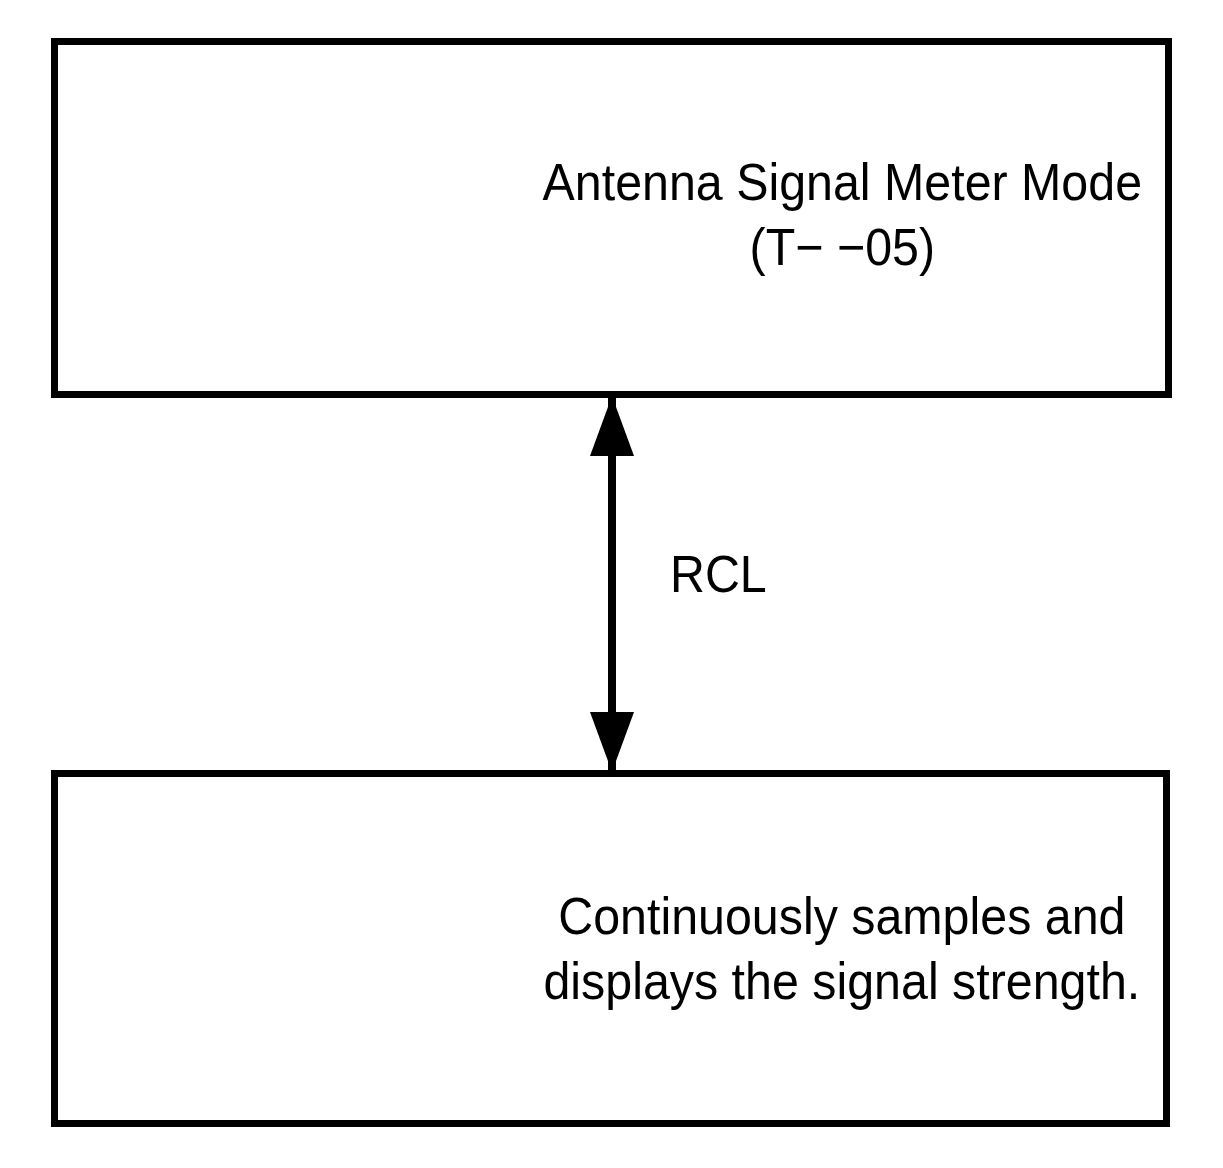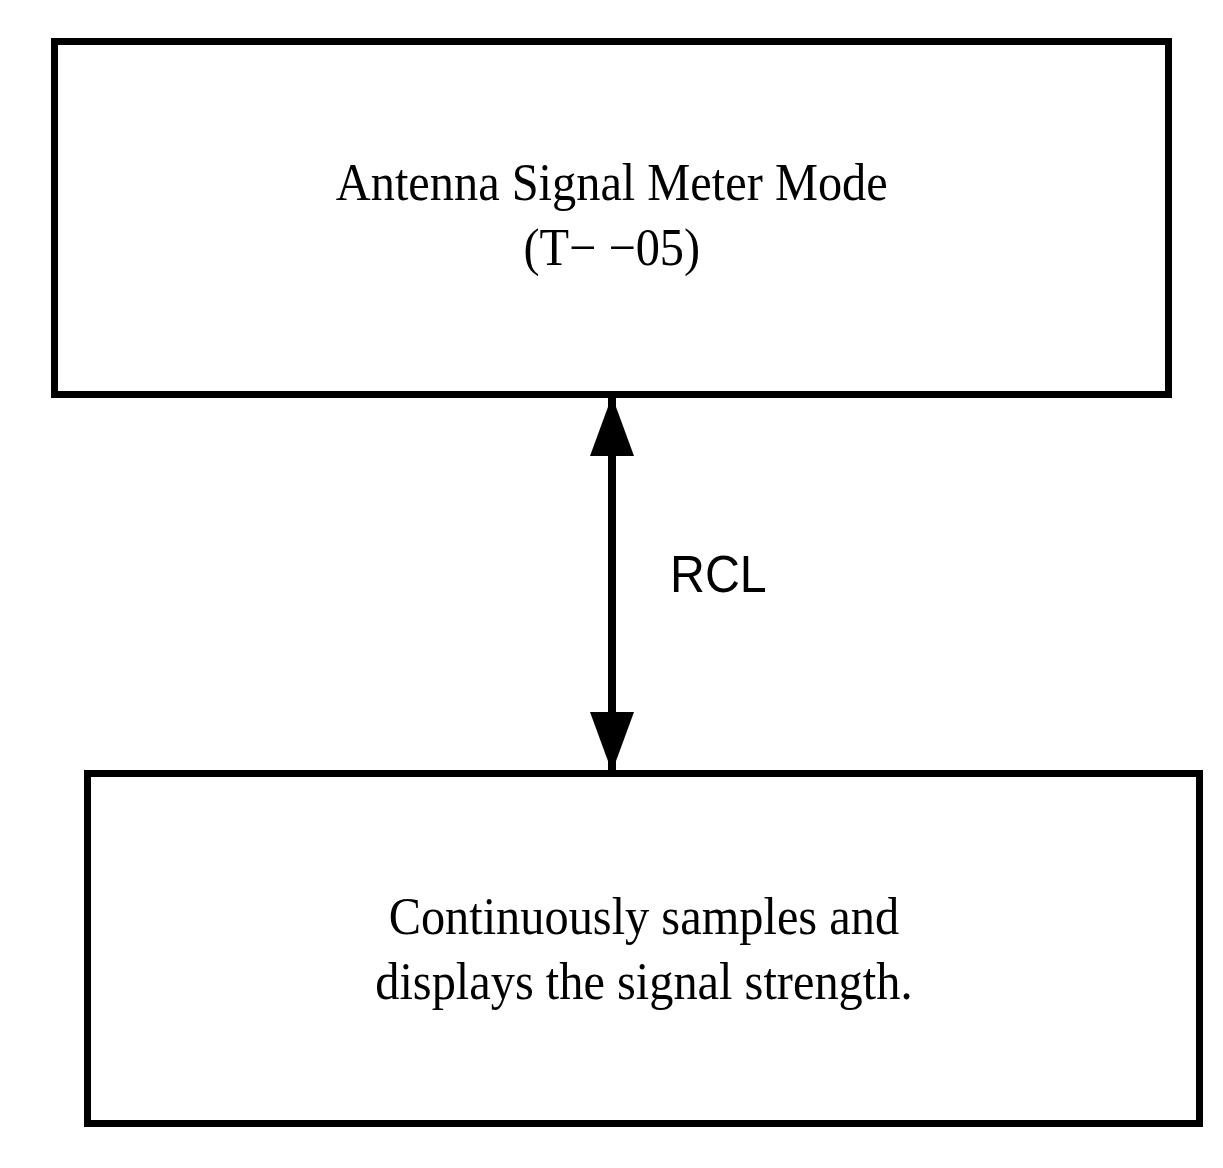--- a/index.html
+++ b/index.html
@@ -22,38 +22,36 @@
   }
 
   
   .node-box {
     position: absolute;
     box-sizing: border-box;
     background: #ffffff;
     border: 7px solid #000000;
     display: flex;
     flex-direction: column;
-    align-items: center;
+    align-items: flex-end;
     justify-content: center;
-    font-family: Liberation Serif, serif;
   }
 
   #box-top {
     left: 51px;
     top: 38px;
     width: 1121px;
     height: 360px;
   }
 
   #box-bottom {
     left: 51px;
     top: 770px;
     width: 1119px;
     height: 357px;
-    margin-left: 33px;
   }
 
   .node-text {
     font-size: 52px;
     line-height: 65px;
     font-weight: 400;
     letter-spacing: 0px;
     text-align: center;
     white-space: nowrap;
     transform: scaleX(0.93);

